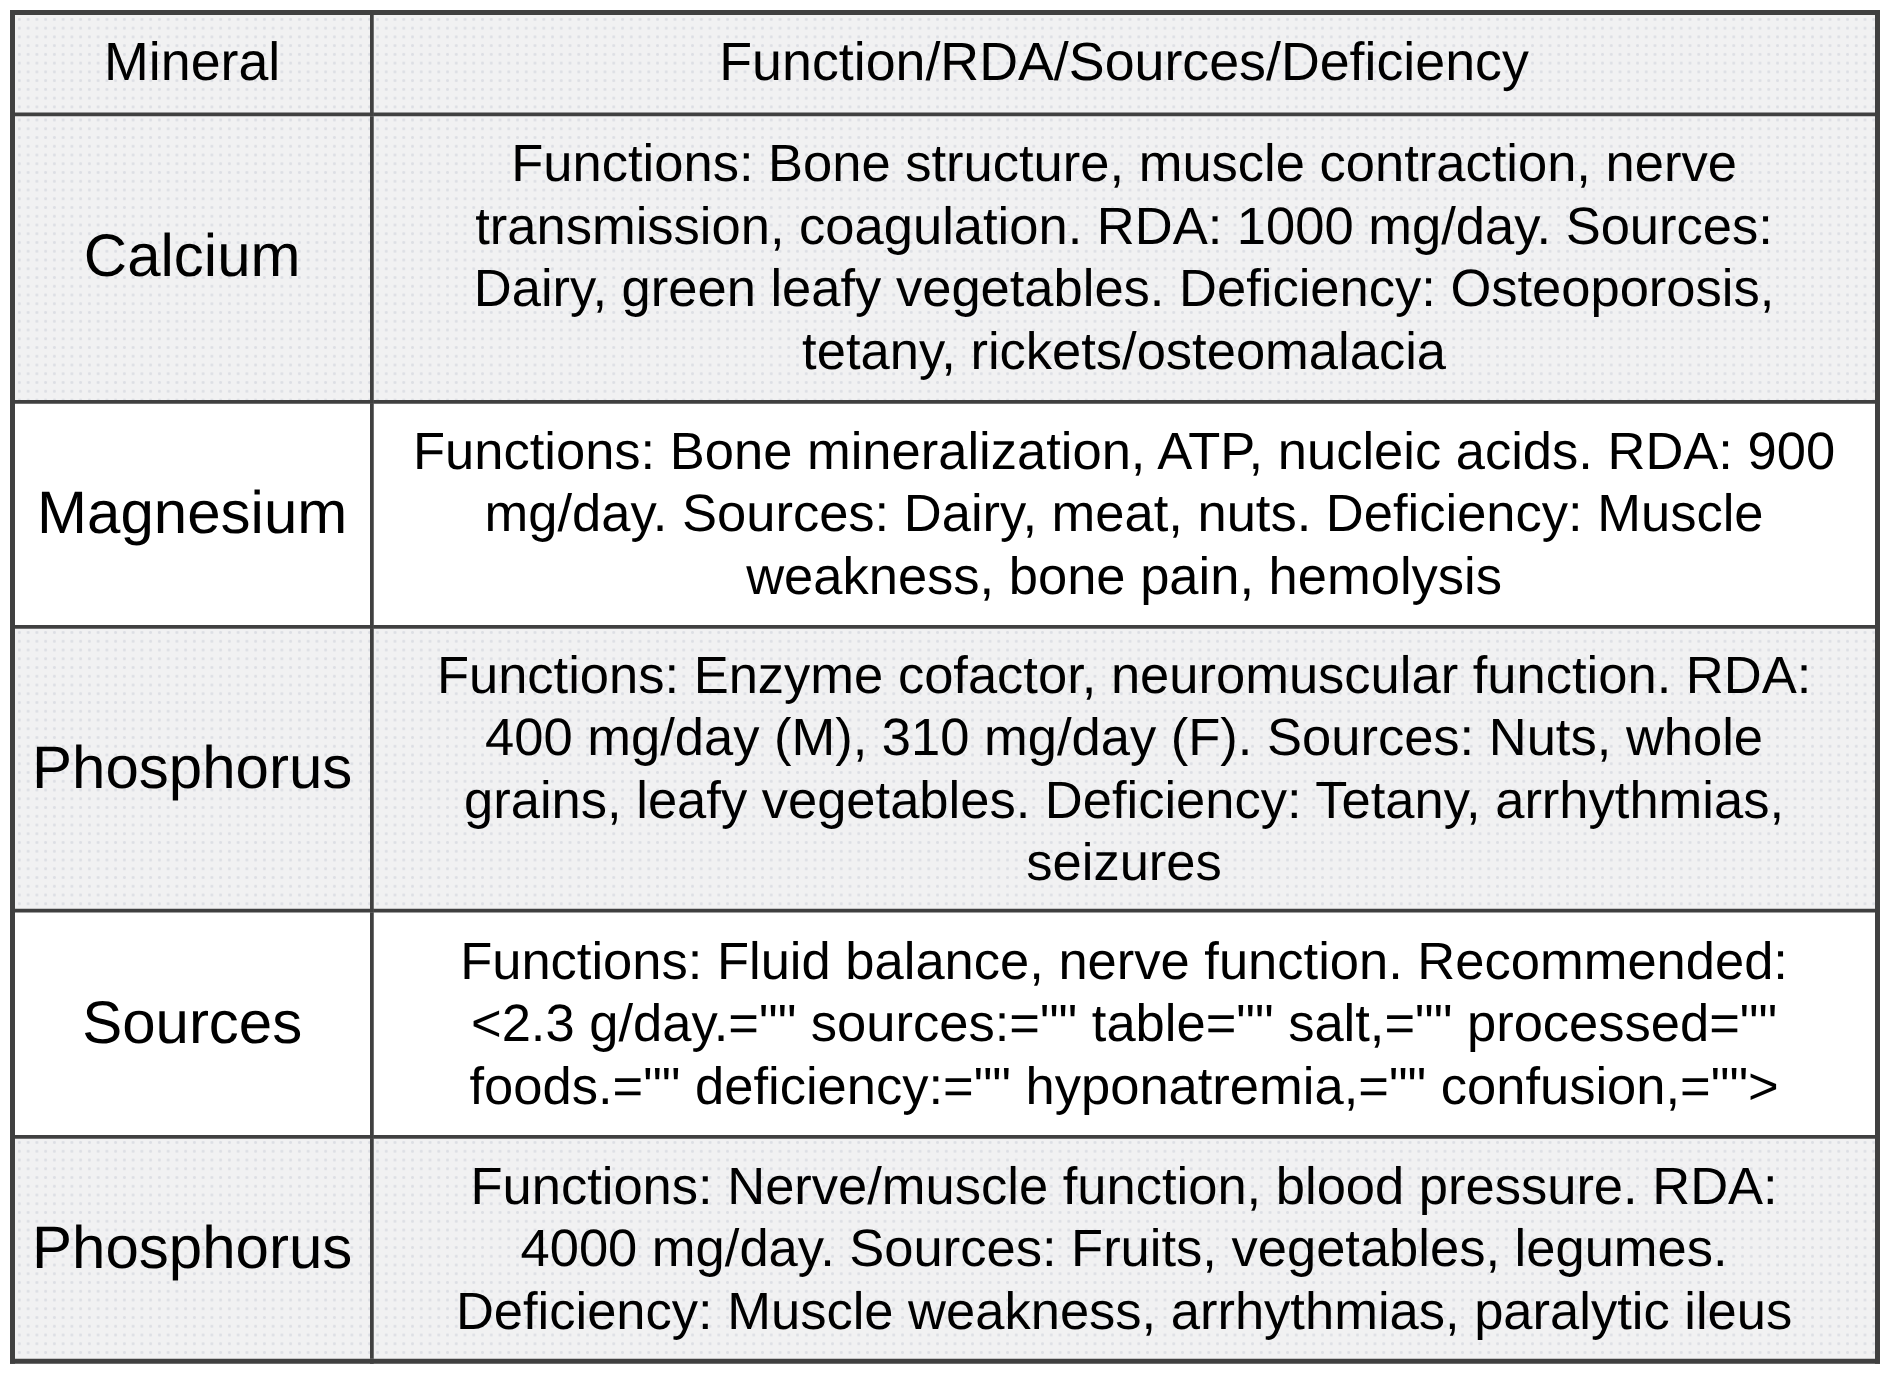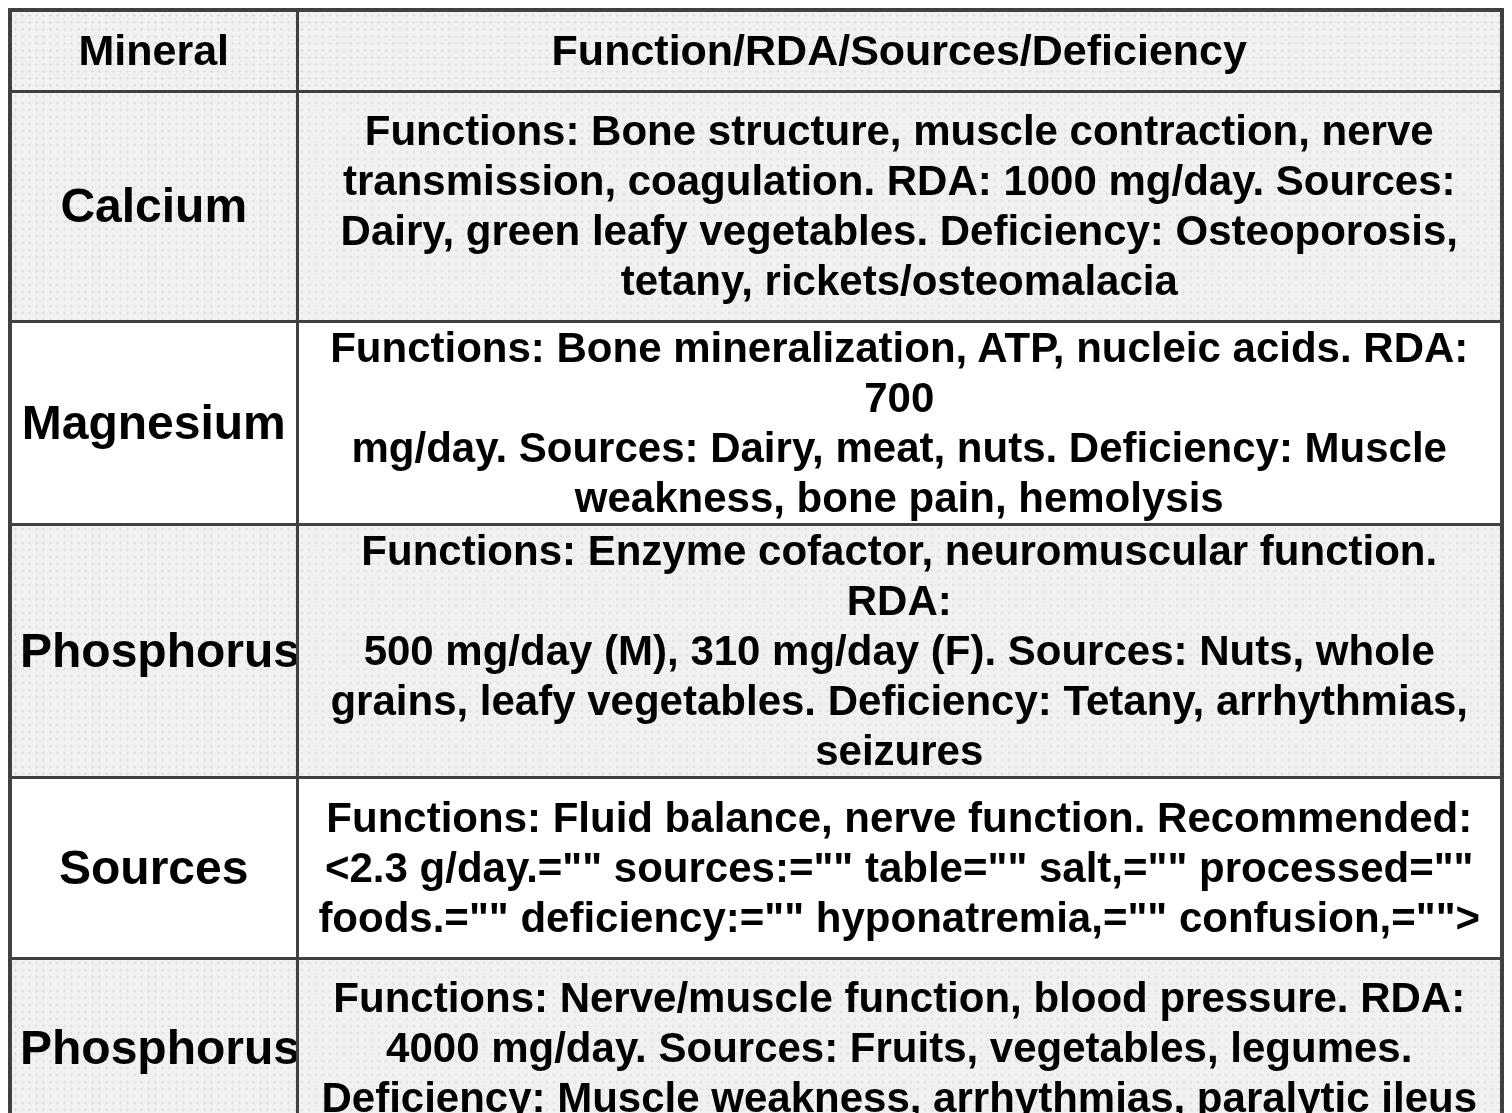--- a/index.html
+++ b/index.html
@@ -26,25 +26,24 @@
     border-collapse: collapse;
     border: 4px solid #404040;
   }
   col.col-mineral { width: 287px; }
   th, td {
     border: 3px solid #404040;
     text-align: center;
     vertical-align: middle;
     padding: 0 8px;
     overflow: hidden;
-    font-weight: bold;
   }
   th {
     font-size: 43px;
-    font-weight: bold;
+    font-weight: normal;
     line-height: 1.15;
   }
   td.mineral-name {
     font-size: 48px;
     line-height: 1.15;
   }
   td.details {
     font-size: 42px;
     line-height: 50px;
     white-space: pre-line;
@@ -81,28 +80,28 @@
     <tbody>
       <tr class="row-calcium stripe">
         <td class="mineral-name">Calcium</td>
         <td class="details">Functions: Bone structure, muscle contraction, nerve
 transmission, coagulation. RDA: 1000 mg/day. Sources:
 Dairy, green leafy vegetables. Deficiency: Osteoporosis,
 tetany, rickets/osteomalacia</td>
       </tr>
       <tr class="row-phosphorus plain">
         <td class="mineral-name">Magnesium</td>
-        <td class="details">Functions: Bone mineralization, ATP, nucleic acids. RDA: 700
+        <td class="details">Functions: Bone mineralization, ATP, nucleic acids. RDA: 900
 mg/day. Sources: Dairy, meat, nuts. Deficiency: Muscle
 weakness, bone pain, hemolysis</td>
       </tr>
       <tr class="row-magnesium stripe">
         <td class="mineral-name">Phosphorus</td>
         <td class="details">Functions: Enzyme cofactor, neuromuscular function. RDA:
-500 mg/day (M), 310 mg/day (F). Sources: Nuts, whole
+400 mg/day (M), 310 mg/day (F). Sources: Nuts, whole
 grains, leafy vegetables. Deficiency: Tetany, arrhythmias,
 seizures</td>
       </tr>
       <tr class="row-sodium plain">
         <td class="mineral-name">Sources</td>
         <td class="details">Functions: Fluid balance, nerve function. Recommended:
 &lt;2.3 g/day.="" sources:="" table="" salt,="" processed=""
 foods.="" deficiency:="" hyponatremia,="" confusion,=""&gt;</td>
       </tr>
       <tr class="row-potassium stripe">

